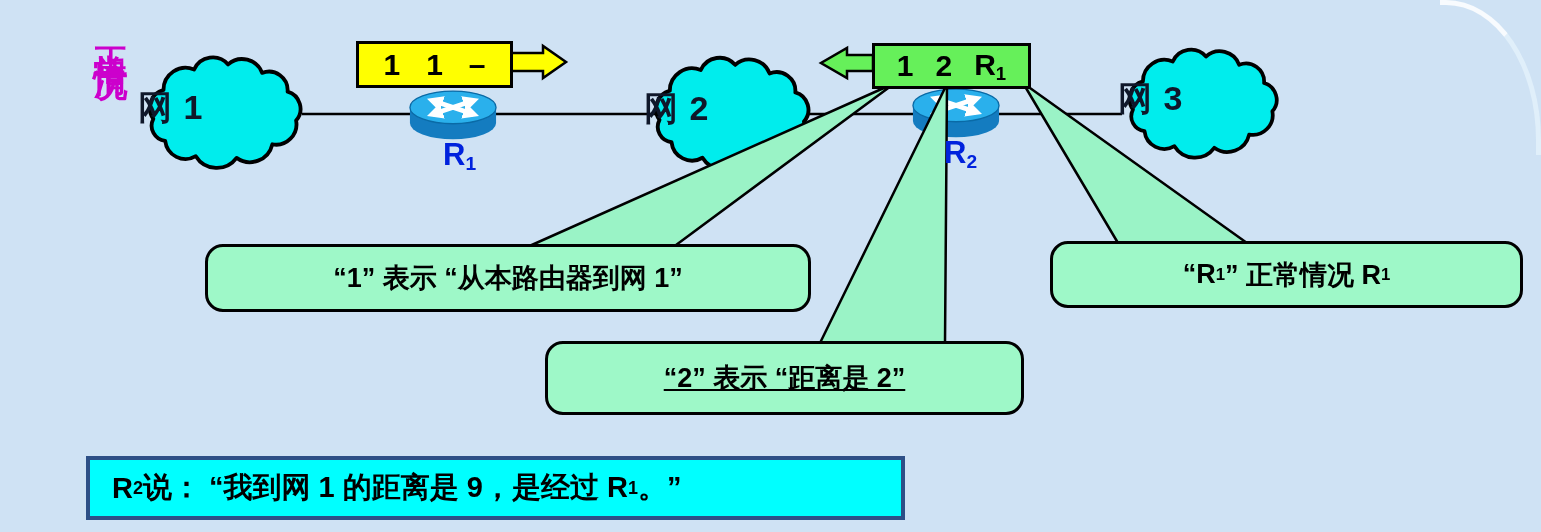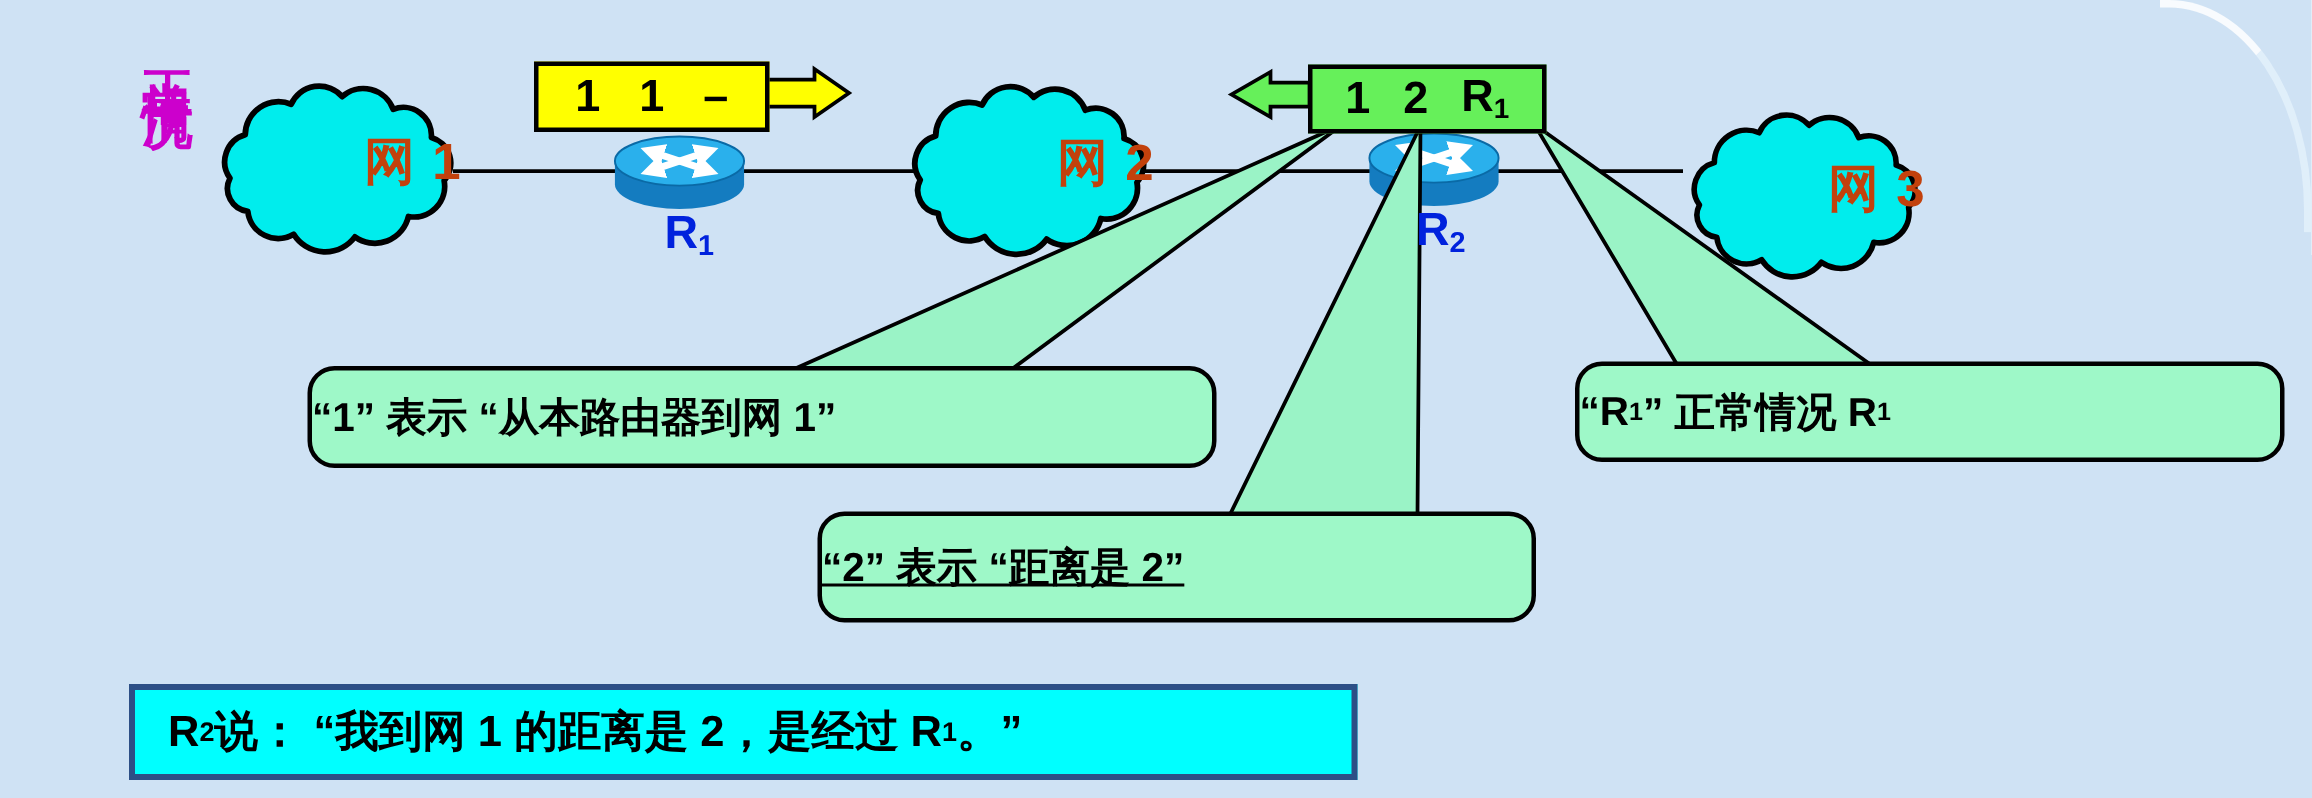--- a/index.html
+++ b/index.html
@@ -17,21 +17,21 @@
     border-top-right-radius:95px 140px;
     z-index:0;pointer-events:none;
   }
   svg.layer{position:absolute;left:0;top:0;width:1541px;height:532px;}
   #base-layer{z-index:1;}
   #beam-layer{z-index:4;}
   .cloud{position:absolute;z-index:2;}
   .cloud svg{position:absolute;left:0;top:0;width:100%;height:100%;}
   .cloud-label{
     position:absolute;left:0;right:0;top:50%;transform:translateY(-58%);
-    text-align:right;font-size:34px;font-weight:bold;color:#c2410c;
+    text-align:left;font-size:34px;font-weight:bold;color:#0f172a;
     letter-spacing:1px;z-index:3;
   }
   .situation{
     position:absolute;left:93px;top:20px;z-index:5;
     writing-mode:vertical-rl;text-orientation:upright;
     font-size:34px;font-weight:bold;color:#cc00cc;
     letter-spacing:7px;line-height:36px;
   }
   .router{position:absolute;width:104px;height:62px;z-index:3;}
   .router svg{width:100%;height:100%;}
@@ -41,21 +41,21 @@
   .databox{
     position:absolute;z-index:5;border:3px solid #000;
     display:flex;align-items:center;justify-content:center;
     font-size:30px;font-weight:bold;color:#000;
   }
   .databox .cell{display:inline-block;}
   #yellow-box{left:356px;top:41px;width:151px;height:41px;background:#ffff00;gap:26px;}
   #green-box{left:872px;top:43px;width:153px;height:40px;background:#66f05a;gap:22px;}
   .callout{
     position:absolute;z-index:5;background:#9ef8c8;border:3px solid #000;
-    border-radius:18px;display:flex;align-items:center;
+    border-radius:18px;display:flex;align-items:center;justify-content:center;
     font-size:27px;font-weight:bold;color:#000;
   }
   #callout-1{left:205px;top:244px;width:600px;height:62px;}
   #callout-2{left:545px;top:341px;width:473px;height:68px;text-decoration:underline;}
   #callout-3{left:1050px;top:241px;width:467px;height:61px;}
   .statement{
     position:absolute;left:86px;top:456px;width:819px;height:64px;z-index:5;
     background:#00ffff;border:4px solid #2d4f86;box-sizing:border-box;
     display:flex;align-items:center;
     padding-left:22px;font-size:29px;font-weight:bold;color:#000;
@@ -84,28 +84,28 @@
     </defs>
   </svg>
 
   <div class="cloud" style="left:138px;top:48px;width:170px;height:128px">
     <svg viewBox="0 0 200 140">
       <use href="#cloud-shape" fill="#00eded" stroke="#000" stroke-width="4.5" stroke-linejoin="round"></use>
     </svg>
     <span class="cloud-label">网 1</span>
   </div>
 
-  <div class="cloud" style="left:598px;top:50px;width:172px;height:126px">
+  <div class="cloud" style="left:644px;top:50px;width:172px;height:126px">
     <svg viewBox="0 0 200 140">
       <use href="#cloud-shape" fill="#00eded" stroke="#000" stroke-width="4.5" stroke-linejoin="round"></use>
     </svg>
     <span class="cloud-label">网 2</span>
   </div>
 
-  <div class="cloud" style="left:1118px;top:68px;width:166px;height:124px">
+  <div class="cloud" style="left:1118px;top:41px;width:166px;height:124px">
     <svg viewBox="0 0 200 140">
       <use href="#cloud-shape" fill="#00eded" stroke="#000" stroke-width="4.5" stroke-linejoin="round"></use>
     </svg>
     <span class="cloud-label">网 3</span>
   </div>
 
   <div class="router" style="left:401px;top:85px">
     <svg viewBox="0 0 120 72">
       <path d="M10,26 L10,44 A50,19 0 0 0 110,44 L110,26 Z" fill="#147cc0"></path>
       <ellipse cx="60" cy="26" rx="50" ry="19" fill="#2ab0ec" stroke="#0a6aa6" stroke-width="1.5"></ellipse>
@@ -154,20 +154,20 @@
   <div class="callout" id="callout-3">
       <span>“R</span>
       <sub>1</sub>
       <span>” 正常情况 R</span>
       <sub>1</sub>
     </div>
 
   <div class="statement">
       <span>R</span>
       <sub>2</sub>
-      <span> 说：  “我到网 1 的距离是 2，是经过 R</span>
+      <span> 说：  “我到网 1 的距离是 9，是经过 R</span>
       <sub>1</sub>
       <span>。”</span>
     </div>
 
   <div class="situation">正常情况</div>
 
 </div>
 
 </body></html>

